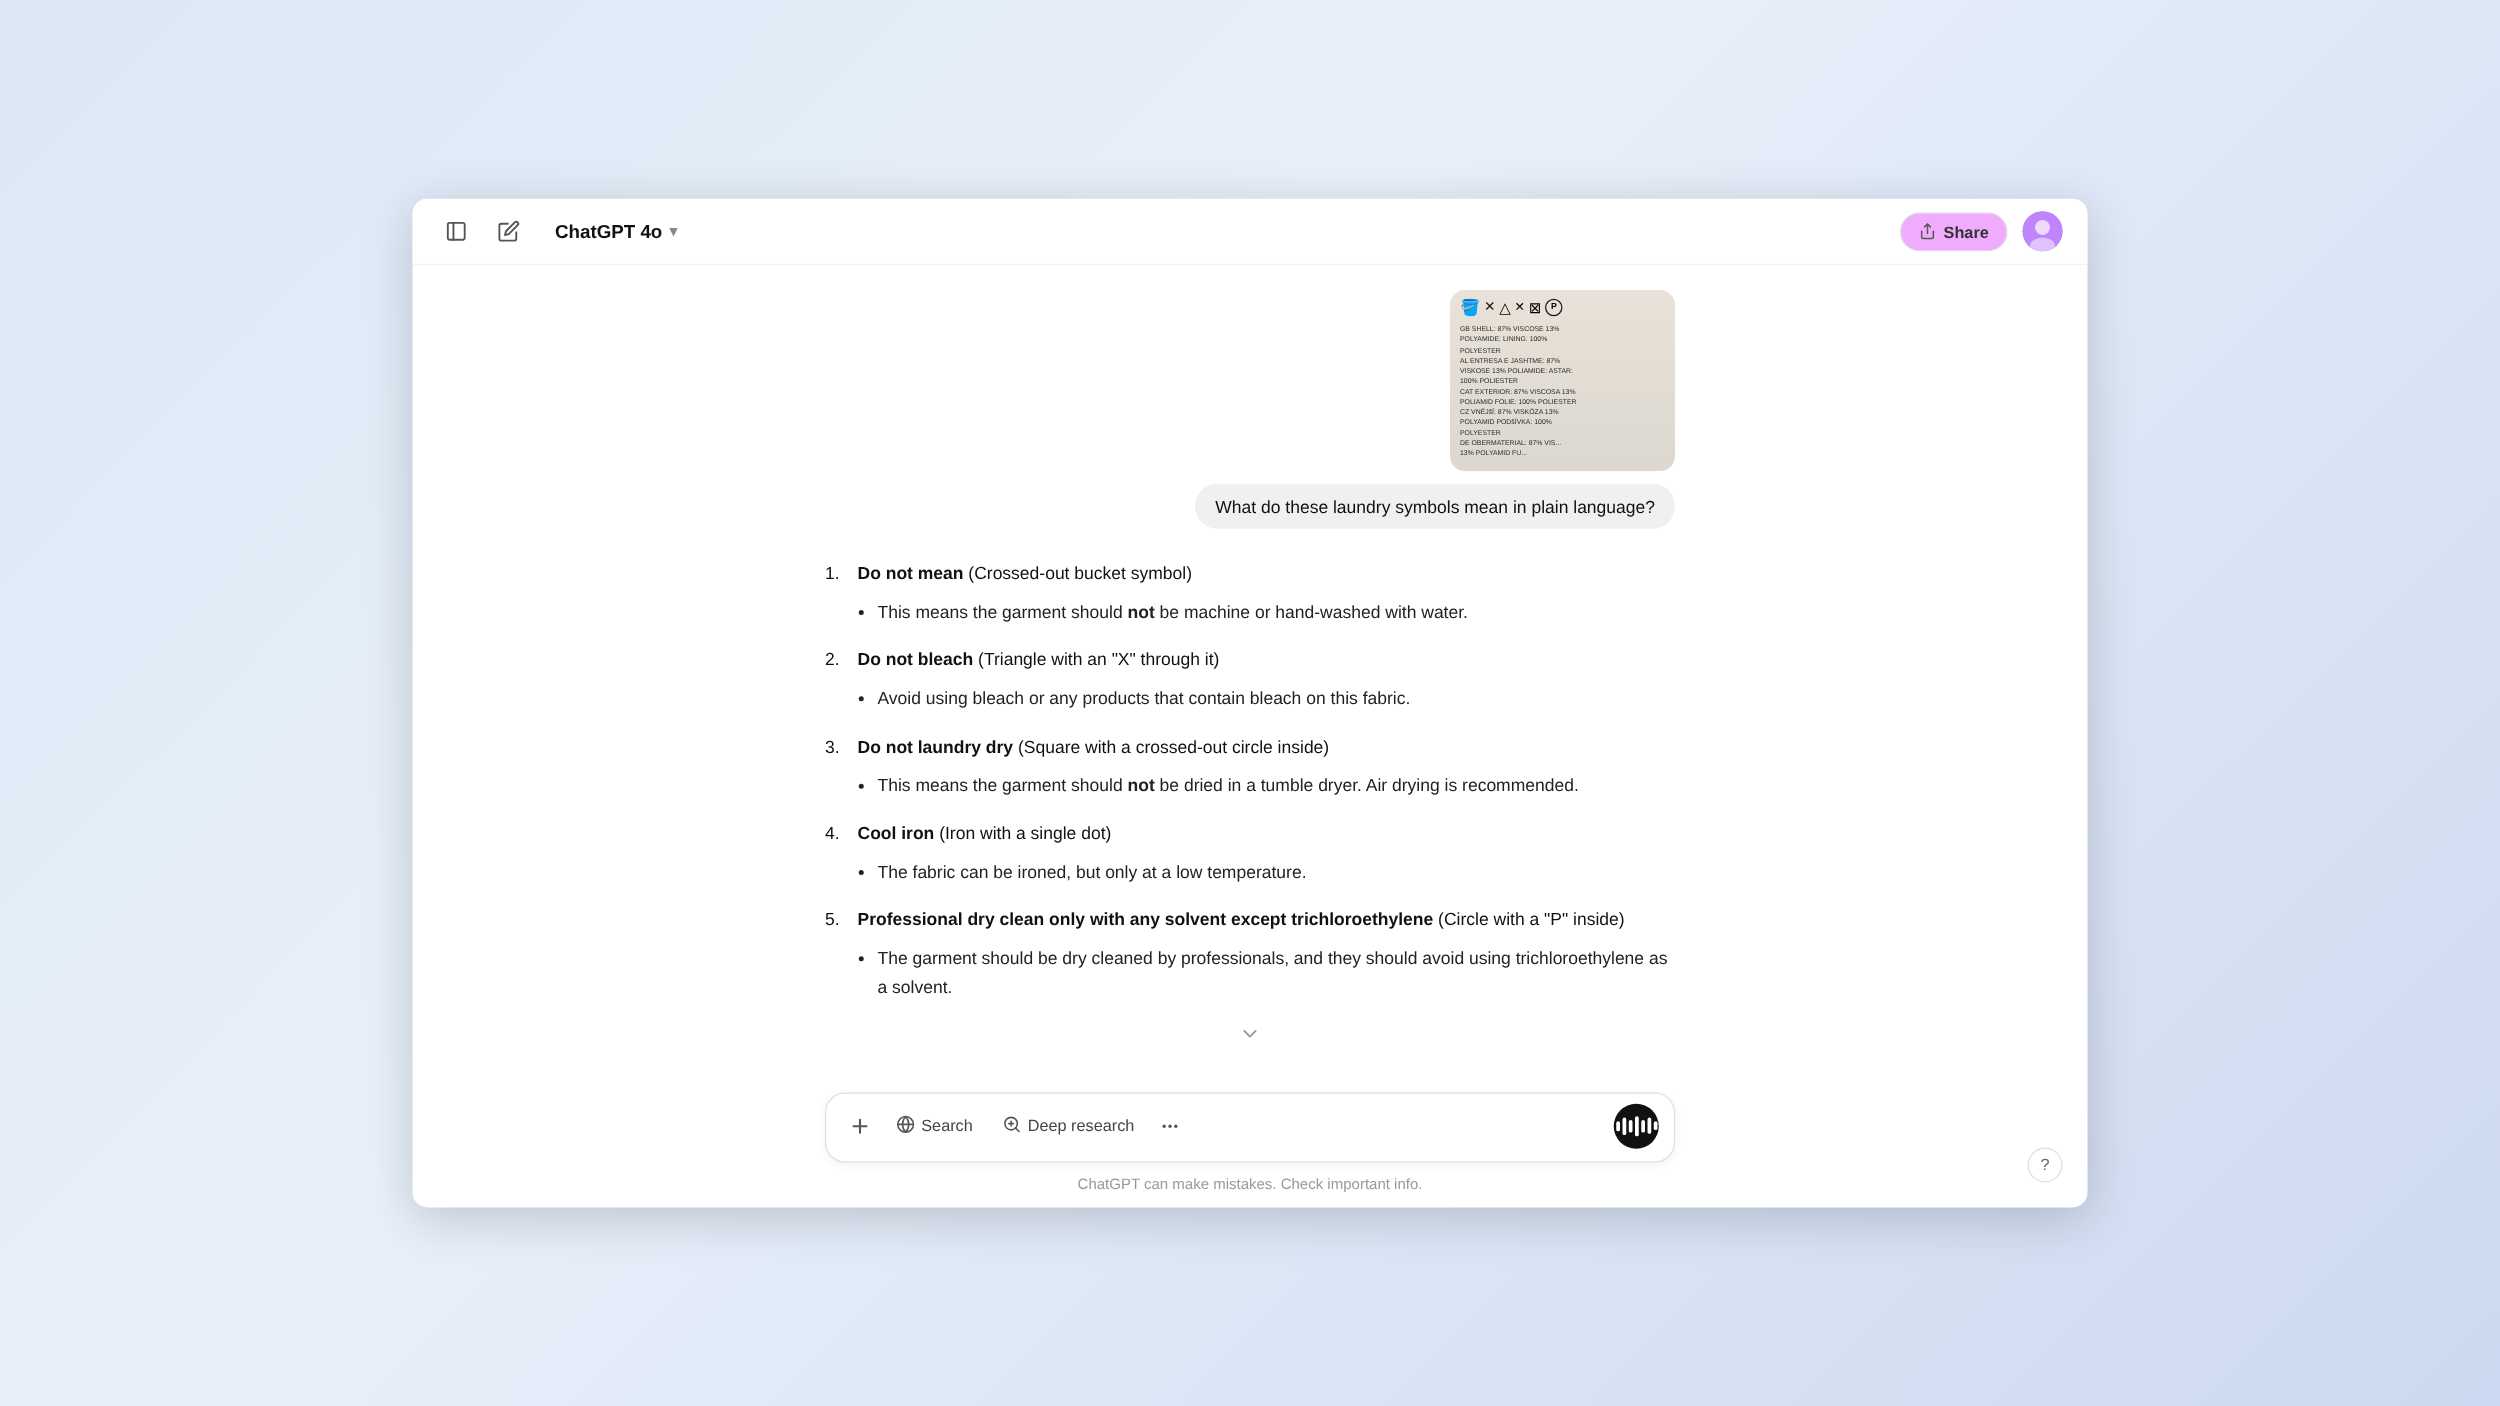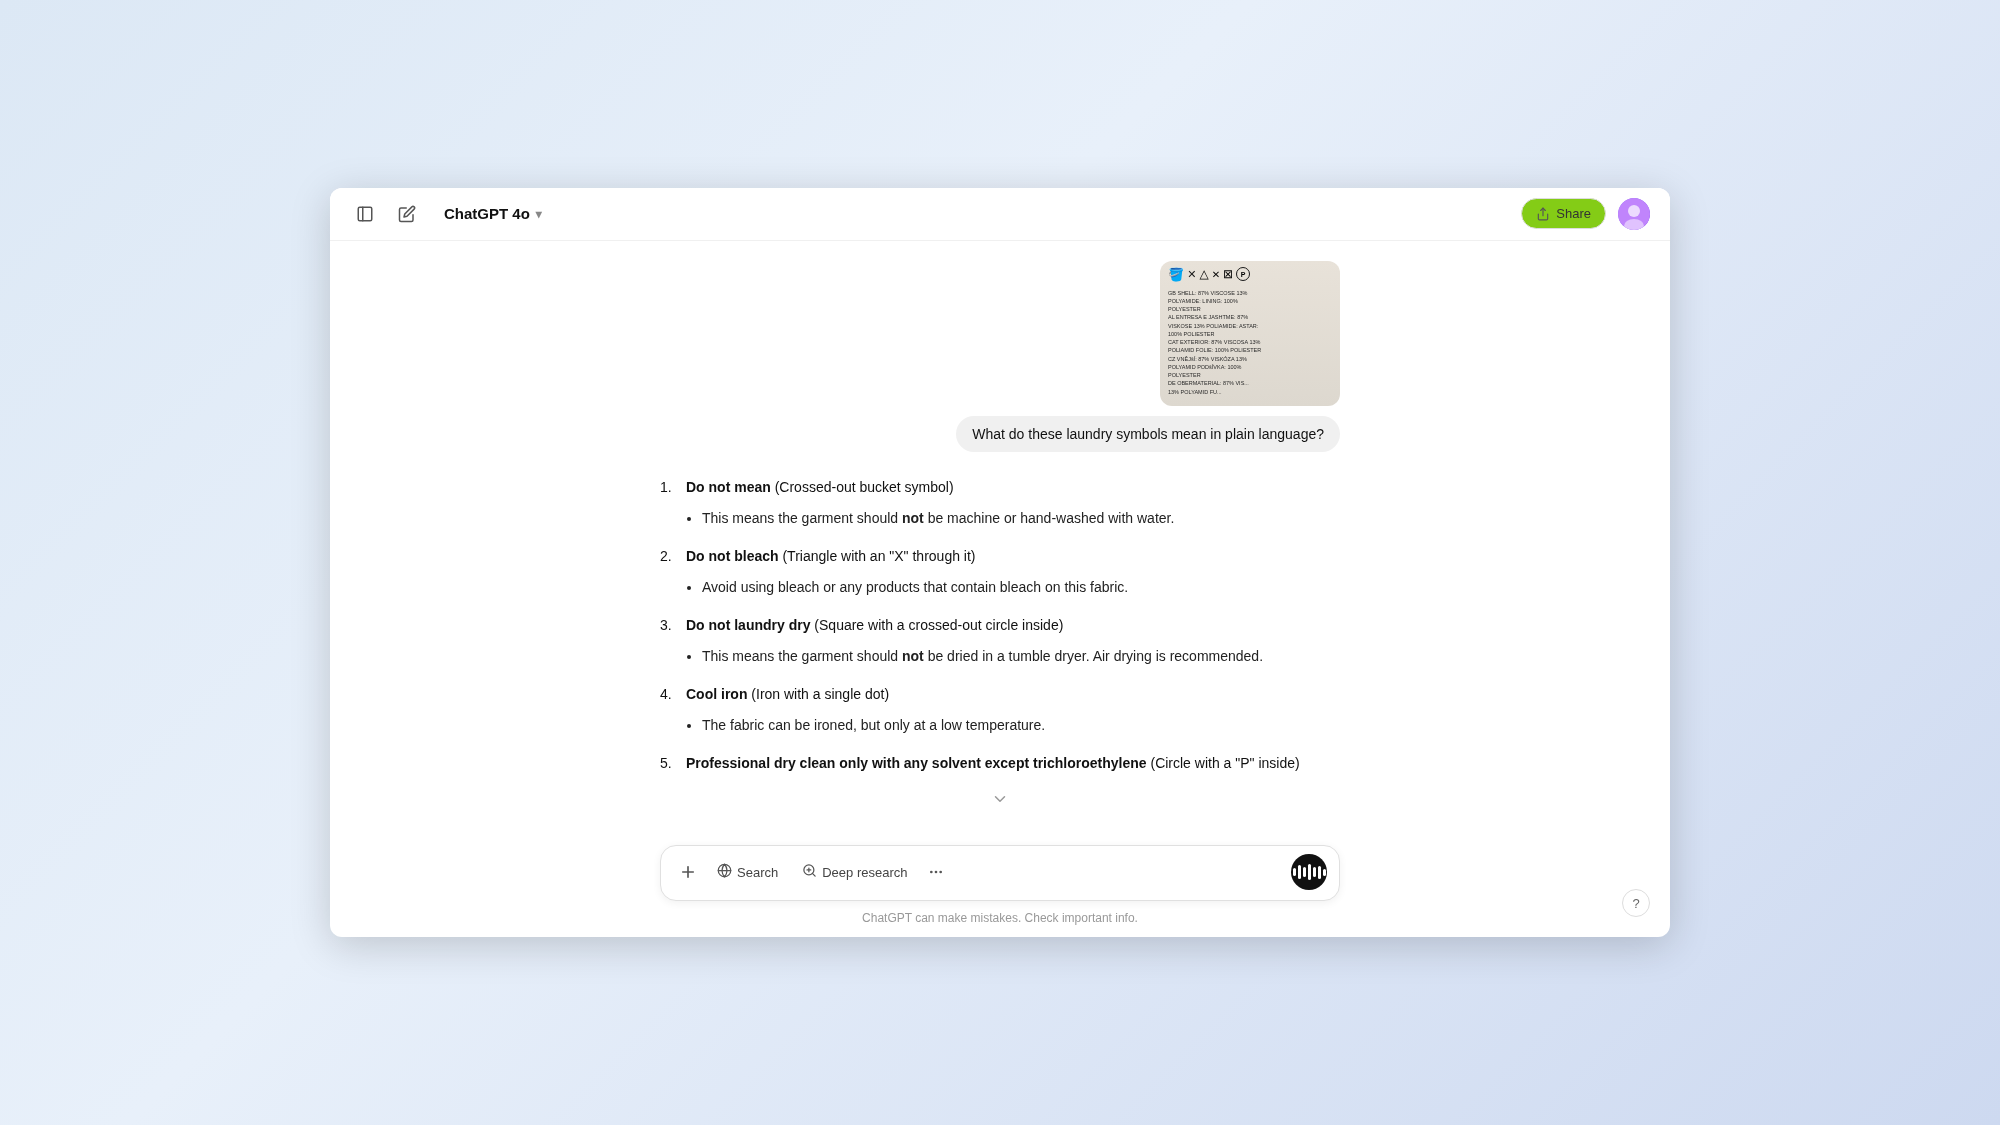--- a/index.html
+++ b/index.html
@@ -79,25 +79,25 @@
       gap: 12px;
     }
 
     .share-btn {
       display: flex;
       align-items: center;
       gap: 6px;
       padding: 7px 14px;
       border: 1px solid #ddd;
       border-radius: 20px;
-      background: #84cc16;
+      background: #f0abfc;
       cursor: pointer;
       font-size: 13px;
       color: #333;
-      font-weight: 400;
+      font-weight: 700;
     }
 
     .avatar {
       width: 32px;
       height: 32px;
       border-radius: 50%;
       background: linear-gradient(135deg, #a78bfa, #7c3aed);
       overflow: hidden;
       cursor: pointer;
     }
@@ -527,20 +527,23 @@
             </ul>
           </li>
 
           <li>
             <div class="list-item-header">
               <span class="list-number">5.</span>
               <span class="list-item-title">
                 <strong>Professional dry clean only with any solvent except trichloroethylene</strong> (Circle with a "P" inside)
               </span>
             </div>
+            <ul class="sub-list">
+              <li>The garment should be dry cleaned by professionals, and they should avoid using trichloroethylene as a solvent.</li>
+            </ul>
           </li>
         </ol>
 
         <div class="scroll-indicator">
           <svg width="18" height="18" viewBox="0 0 24 24" fill="none" stroke="#999" stroke-width="2" stroke-linecap="round" stroke-linejoin="round">
             <polyline points="6 9 12 15 18 9"></polyline>
           </svg>
         </div>
       </div>
 

